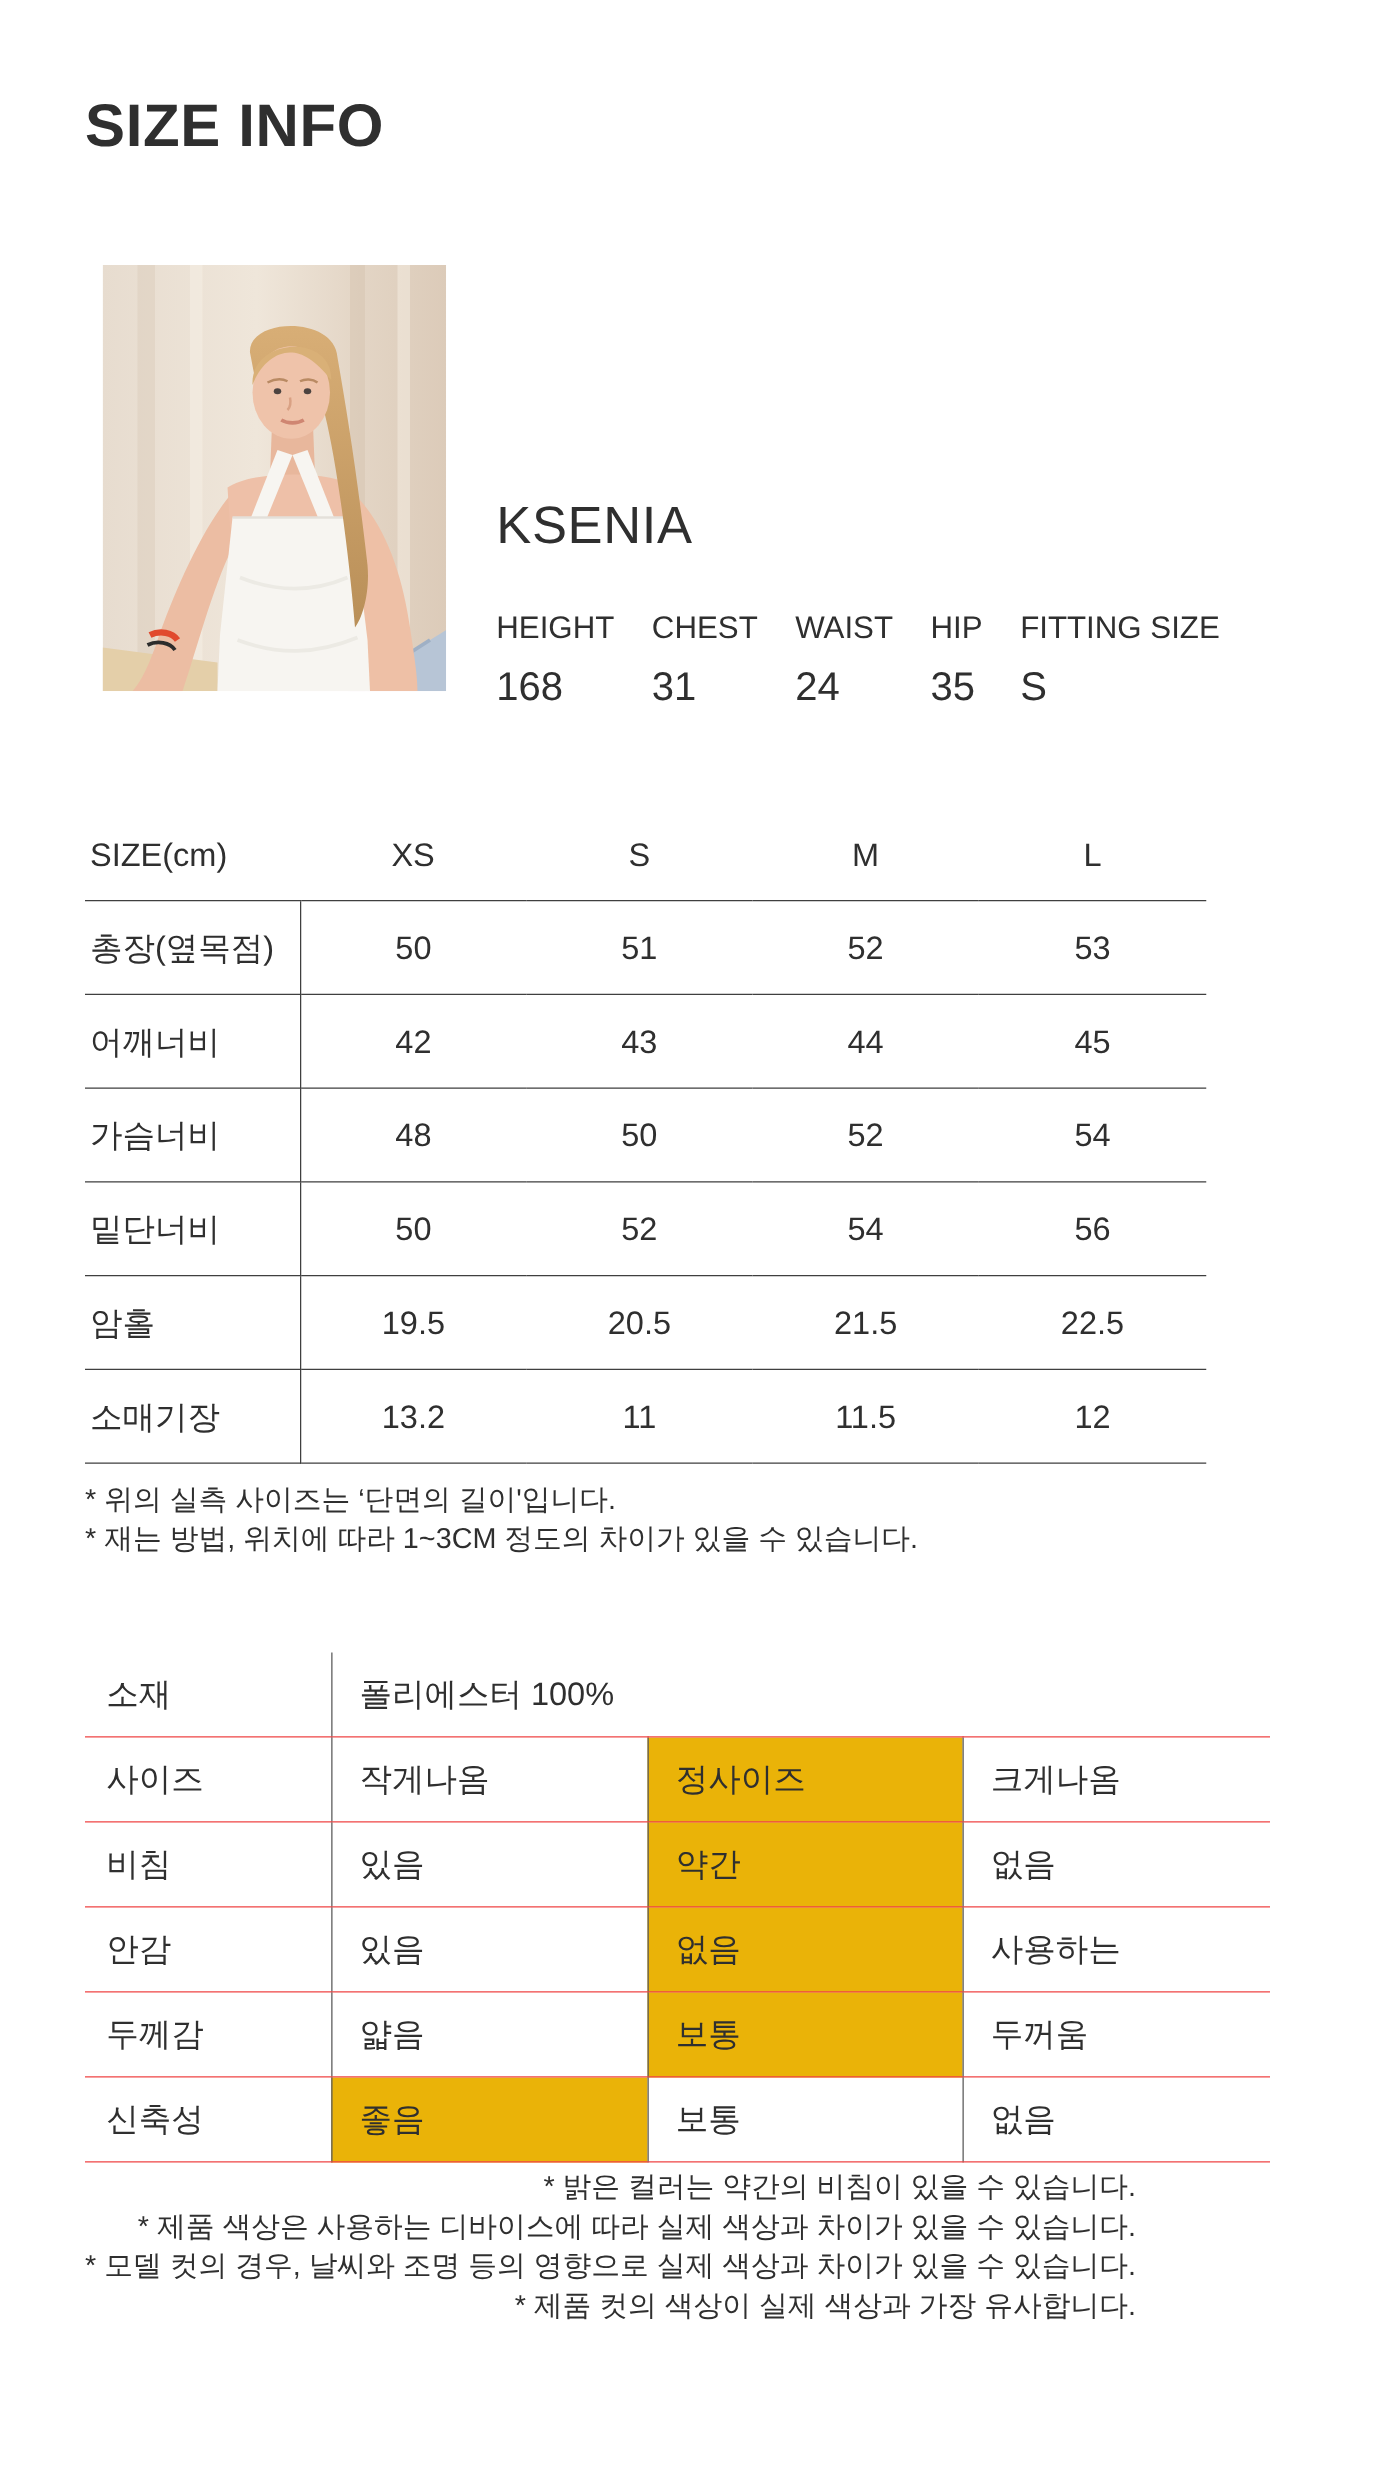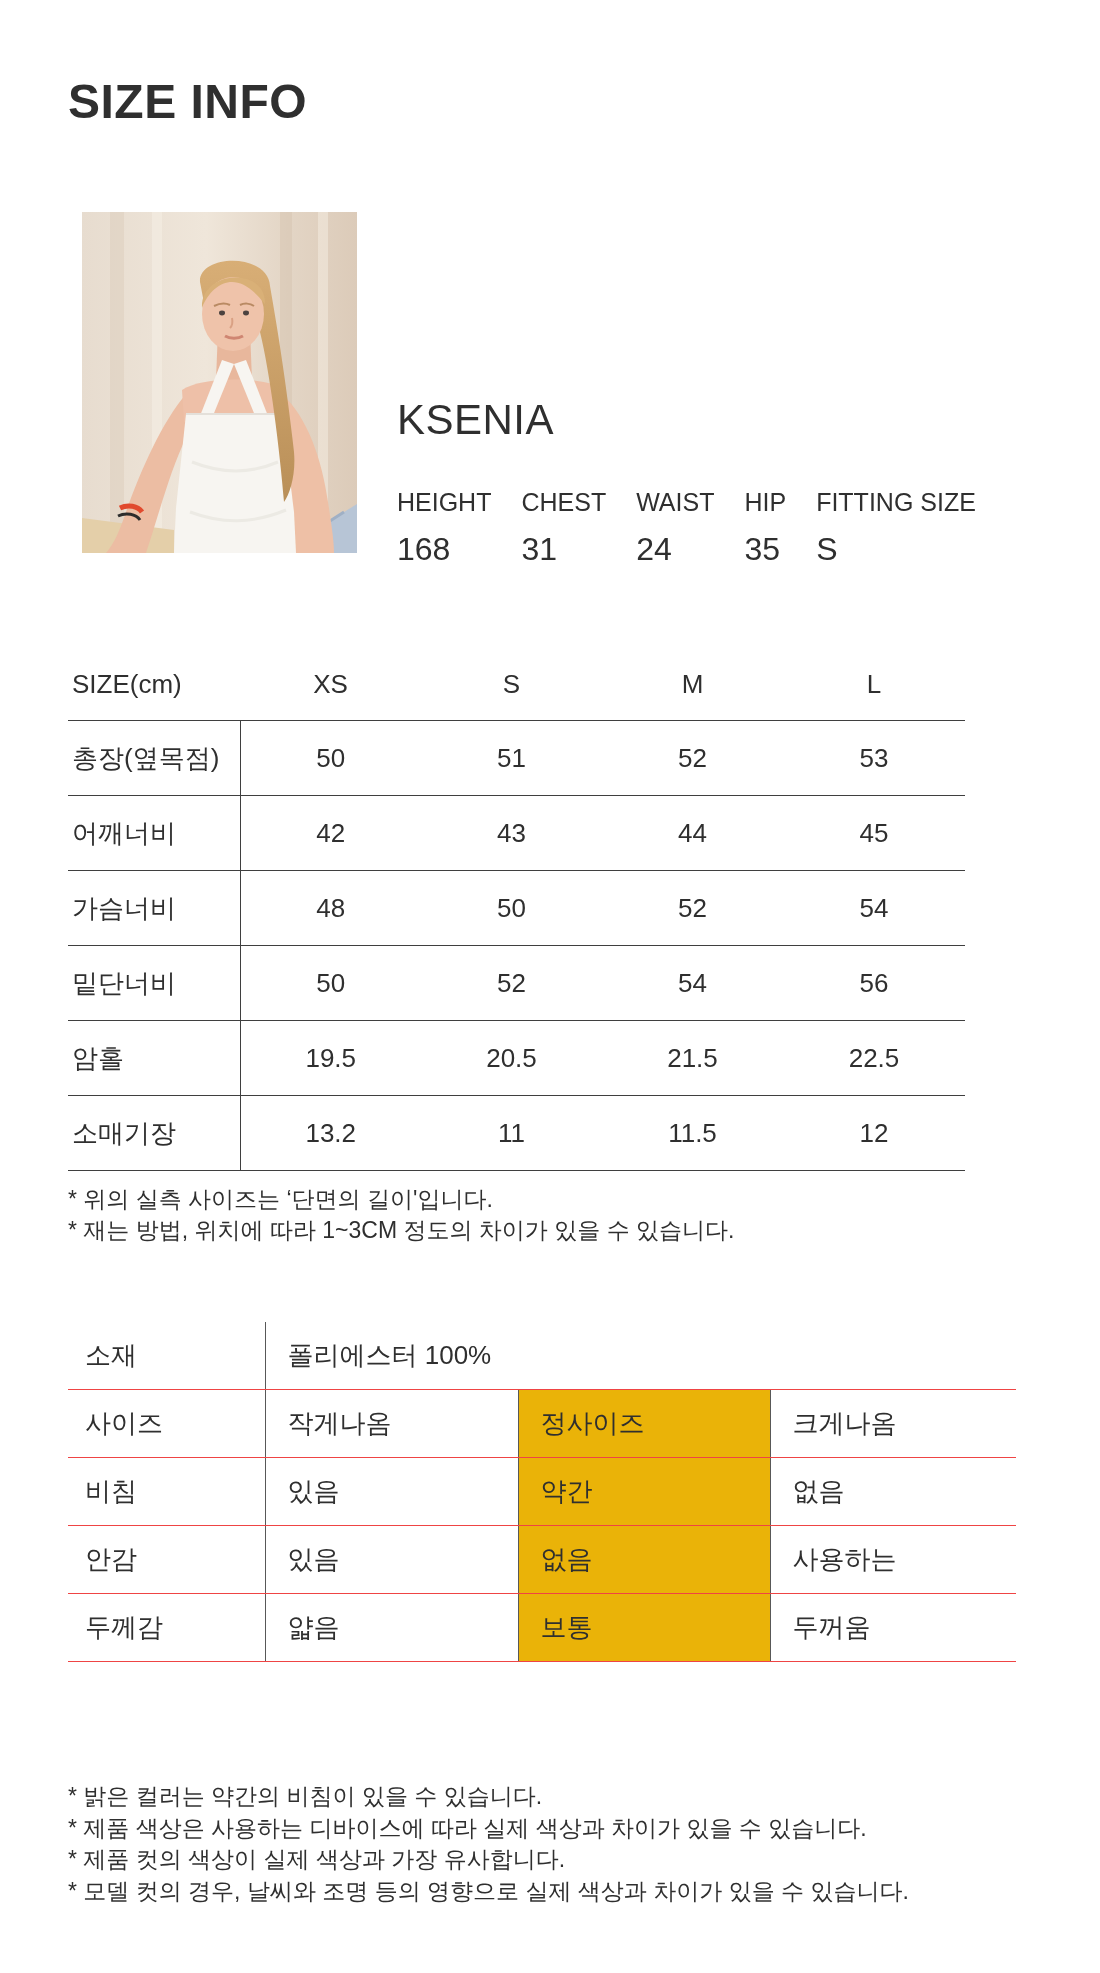--- a/index.html
+++ b/index.html
@@ -24,21 +24,21 @@
   #size-table{left:68px;top:648px;width:897px;border-collapse:collapse;table-layout:fixed;}
   #size-table th{height:70px;font-size:26px;font-weight:500;border-bottom:1px solid #3f3f3f;vertical-align:middle;}
   #size-table th.lab{text-align:left;padding-left:4px;}
   #size-table th.c{text-align:center;font-weight:400;}
   #size-table td{height:72px;font-size:26px;border-bottom:1px solid #3f3f3f;vertical-align:middle;}
   #size-table td.lab{text-align:left;padding-left:4px;border-right:1px solid #3f3f3f;}
   #size-table td.c{text-align:center;}
   
   .notes{font-size:23px;line-height:31px;}
   #size-notes{left:68px;top:1184px;}
-  #bottom-notes{left:68px;top:1781px;line-height:31.5px;}
+  #bottom-notes{left:68px;top:1734px;line-height:31.5px;text-align:right;}
   
   #fabric-table{left:68px;top:1322px;width:948px;border-collapse:collapse;table-layout:fixed;}
   #fabric-table td{height:67px;font-size:26px;border-bottom:1px solid #ef4444;vertical-align:middle;padding:0;}
   #fabric-table td.lab{padding-left:17px;border-right:1px solid #585858;}
   #fabric-table td.v{padding-left:22px;}
   #fabric-table td.vr{border-right:1px solid #585858;}
   #fabric-table td.hl{background:#eab308;}
 </style>
 </head>
 <body>
@@ -225,21 +225,27 @@
       <td class="v vr">있음</td>
       <td class="v vr hl">없음</td>
       <td class="v">사용하는</td>
     </tr>
     <tr>
       <td class="lab">두께감</td>
       <td class="v vr">얇음</td>
       <td class="v vr hl">보통</td>
       <td class="v">두꺼움</td>
     </tr>
+    <tr>
+      <td class="lab">신축성</td>
+      <td class="v vr hl">좋음</td>
+      <td class="v vr">보통</td>
+      <td class="v">없음</td>
+    </tr>
   </tbody>
 </table>
 
 <div class="abs notes" id="bottom-notes">
   <div>* 밝은 컬러는 약간의 비침이 있을 수 있습니다.</div>
   <div>* 제품 색상은 사용하는 디바이스에 따라 실제 색상과 차이가 있을 수 있습니다.</div>
+  <div>* 모델 컷의 경우, 날씨와 조명 등의 영향으로 실제 색상과 차이가 있을 수 있습니다.</div>
   <div>* 제품 컷의 색상이 실제 색상과 가장 유사합니다.</div>
-  <div>* 모델 컷의 경우, 날씨와 조명 등의 영향으로 실제 색상과 차이가 있을 수 있습니다.</div>
 </div>
 
 </body></html>

